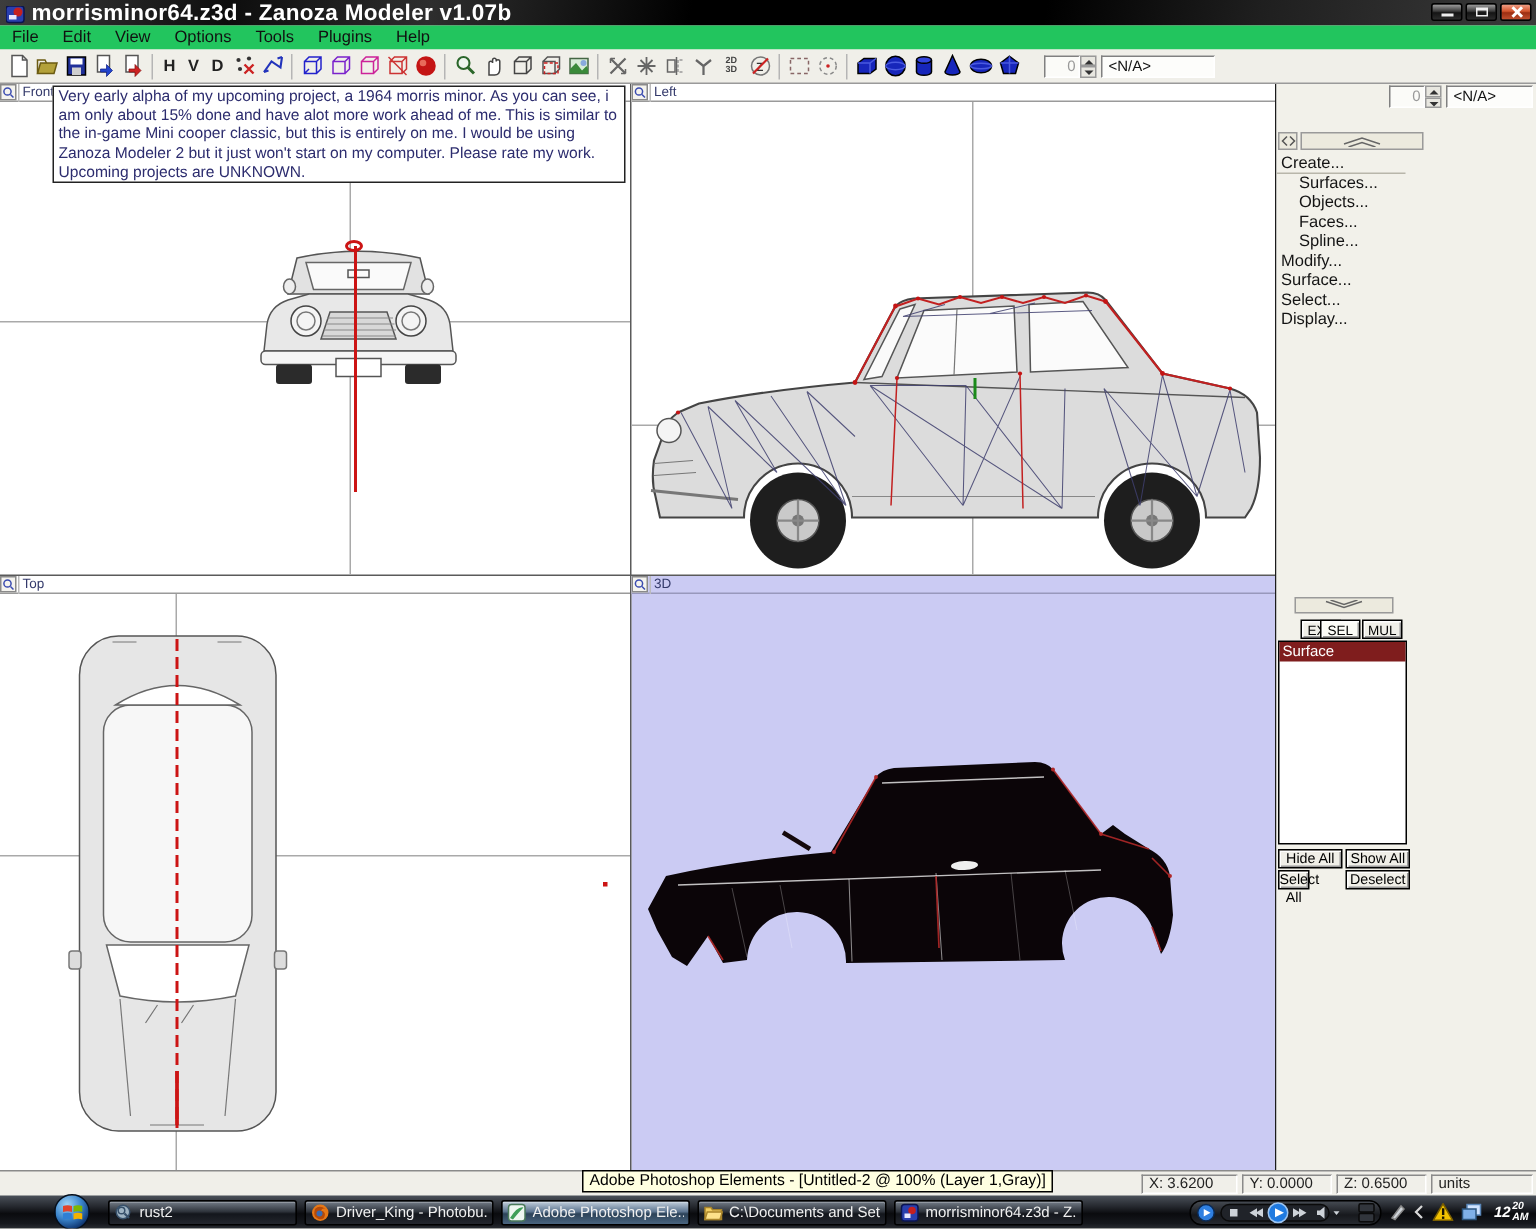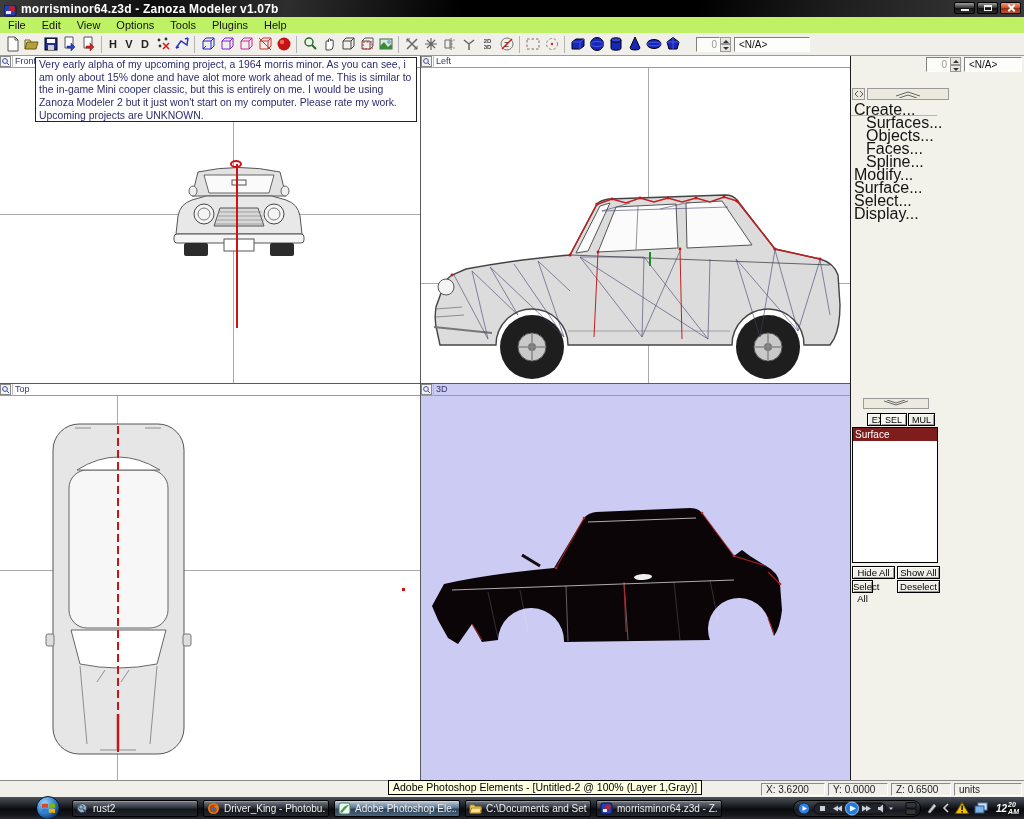--- a/index.html
+++ b/index.html
@@ -5,33 +5,33 @@
   * { margin:0; padding:0; box-sizing:border-box; }
   body { background:#333; font-family:"Liberation Sans", sans-serif; }
   .screen{ position:relative; width:1024px; height:819px; overflow:hidden;
            background:#f0efe9; font-family:"Liberation Sans", sans-serif; }
 
   
   .titlebar{ position:absolute; left:0; top:0; width:1024px; height:17px;
     background:linear-gradient(100deg,#3d3d3d 0%,#0d0d0d 15%,#2e2e2e 28%,#000 45%,#000 68%,#1f1f1f 82%,#3a3a3a 100%);
     display:flex; align-items:center; color:#fff; }
   .appicon{ width:13px; height:12px; margin:0 4px 0 4px; position:relative; }
-  .title-text{ font-size:12px; font-weight:bold; letter-spacing:.2px; }
+  .title-text{ font-size:15px; font-weight:bold; letter-spacing:.2px; }
   .winbtns{ position:absolute; right:3px; top:2px; display:flex; gap:2px; }
   .wb{ width:21px; height:12px; border-radius:2px; border:1px solid #000; position:relative; }
   .wb.min,.wb.max{ background:linear-gradient(180deg,#9f9f9f,#3a3a3a 45%,#141414 55%,#2c2c2c); }
   .wb.close{ background:linear-gradient(180deg,#f0a088,#d2542c 45%,#9c2e12 55%,#c2512f); }
   .wb .glyph-min{ position:absolute; left:6px; bottom:2px; width:8px; height:2px; background:#eee; }
   .wb .glyph-max{ position:absolute; left:6px; top:2px; width:8px; height:6px; border:1px solid #eee; border-top-width:2px; }
   .wb .x1,.wb .x2{ position:absolute; left:6px; top:4px; width:9px; height:2px; background:#fff; }
   .wb .x1{ transform:rotate(45deg);} .wb .x2{ transform:rotate(-45deg);}
 
   
   .menubar{ position:absolute; left:0; top:17px; width:1024px; height:16px;
-    background:#bef264; display:flex; align-items:center; font-size:11px; color:#111; }
+    background:#22c55e; display:flex; align-items:center; font-size:11px; color:#111; }
   .menubar span{ padding:0 8px; height:16px; line-height:16px; }
 
   
   .toolbar{ position:absolute; left:0; top:33px; width:1024px; height:23px;
     background:#f0efe9; border-bottom:1px solid #9a9a9a;
     display:flex; align-items:center; padding-left:3px; }
   .tbtn{ width:19px; height:19px; display:flex; align-items:center; justify-content:center; }
   .tbtn.letter{ width:16px; font-size:11px; font-weight:bold; color:#222; }
   .tsep{ width:1px; height:17px; background:#b5b5b5; margin:0 3px; }
   .spinbox{ display:flex; margin-left:14px; }
@@ -77,21 +77,21 @@
   .red-dot{ position:absolute; width:3px; height:3px; background:#cc1414; z-index:2; }
 
   
   .rightpanel{ position:absolute; left:851px; top:0; width:173px; height:724px; background:#f2f1ea; }
   .rp-spinrow{ position:absolute; top:1px; right:2px; display:flex; }
   .collapse-btn{ position:absolute; border:1px solid #9a9a9a; background:#eceade;
     display:flex; align-items:center; justify-content:center; }
   .c-handle{ left:1px; top:32px; width:13px; height:12px; }
   .c-top{ left:16px; top:32px; width:82px; height:12px; }
   .c-bottom{ left:12px; top:342px; width:66px; height:11px; }
-  .tree{ position:absolute; left:0; top:47px; width:100%; font-size:16px; color:#141414; }
+  .tree{ position:absolute; left:0; top:47px; width:100%; font-size:11px; color:#141414; }
   .tree .row{ height:13px; line-height:13px; padding-left:3px; }
   .tree .row.ind{ padding-left:15px; }
   .tree .row.first{ border-bottom:1px solid #b8b6aa; width:86px; }
   .tab{ position:absolute; top:357px; height:13px; font-size:9px; text-align:center; line-height:12px;
     background:#f0efe8; border:1px solid #000; box-shadow:inset 1px 1px 0 #fff, inset -1px -1px 0 #9a9a9a; }
   .tab-ext{ left:16px; width:27px; } .tab-sel{ left:29px; width:27px; background:#fbfbf6; } .tab-mul{ left:57px; width:27px; }
   .listbox{ position:absolute; left:1px; top:371px; width:86px; height:136px; background:#fff;
     border:1px solid #000; }
   .listbox .item{ height:13px; line-height:13px; font-size:10px; padding:0 2px; background:#7f1d1d; color:#fff; }
   .rp-btn{ position:absolute; height:13px; font-size:9.5px; text-align:center; line-height:12px; color:#000;

